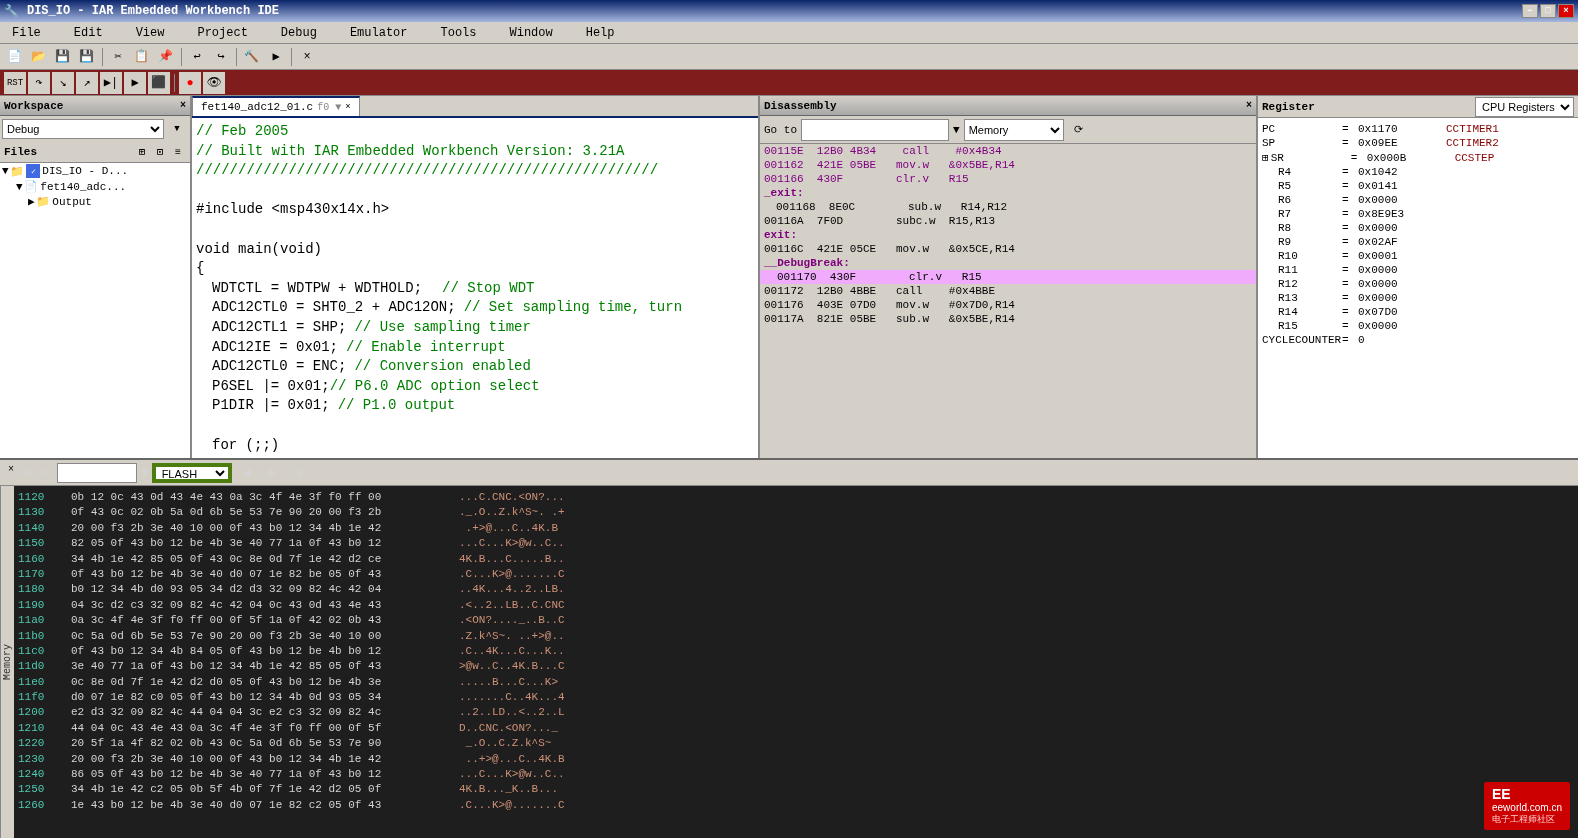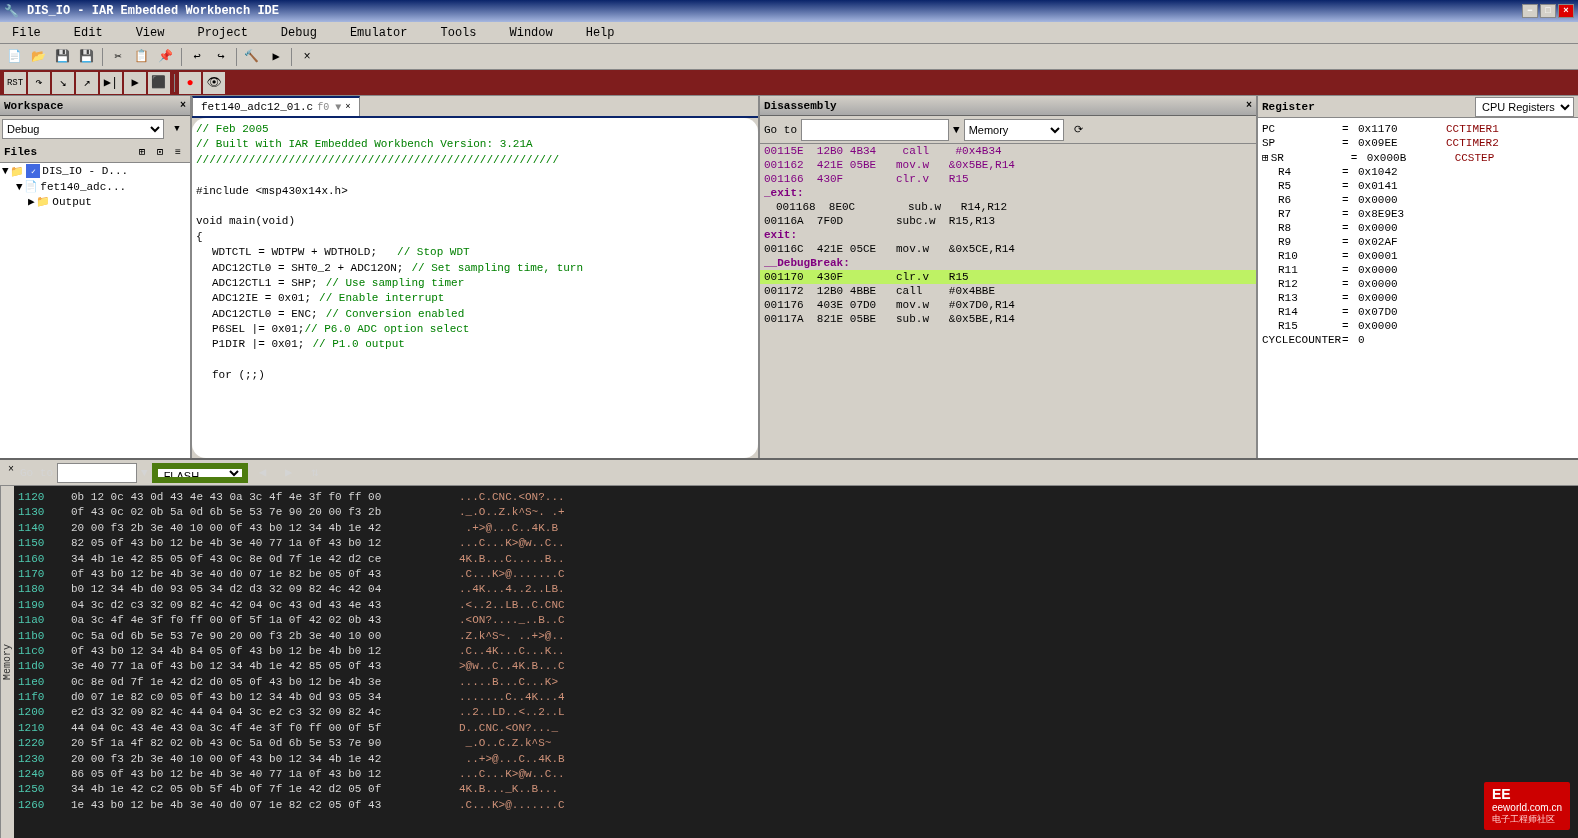--- a/index.html
+++ b/index.html
@@ -40,21 +40,21 @@
     .folder-icon { margin-right: 2px; color: #daa520; }
     .file-icon { margin-right: 2px; color: #4169e1; }
     .check-icon { width: 14px; height: 14px; background: #4169e1; display: inline-flex; align-items: center; justify-content: center; color: white; font-size: 8px; margin-right: 2px; }
     
     
     #editor-panel { flex: 1; display: flex; flex-direction: column; min-width: 0; }
     .tab-bar { background: #d4d0c8; height: 22px; display: flex; align-items: flex-end; border-bottom: 2px solid #0a246a; }
     .tab { height: 20px; padding: 0 8px; background: #b0b0b0; border: 1px solid #888; border-bottom: none; display: flex; align-items: center; cursor: pointer; font-size: 11px; gap: 4px; }
     .tab.active { background: white; border-top: 2px solid #0a246a; }
     .tab-close { font-size: 9px; cursor: pointer; }
-    .editor-content { flex: 1; background: white; overflow: auto; padding: 4px; font-size: 11px; line-height: 1.4; border-radius: 14px; }
+    .editor-content { flex: 1; background: white; overflow: auto; padding: 4px; font-size: 14px; line-height: 1.4; }
     .code-line { display: flex; }
     .code-comment { color: #008000; }
     
     
     #disasm-panel { width: 500px; display: flex; flex-direction: column; border-left: 2px solid #888; border-right: 2px solid #888; }
     .disasm-toolbar { background: #d4d0c8; height: 28px; display: flex; align-items: center; padding: 2px 4px; gap: 4px; border-bottom: 1px solid #888; }
     .goto-combo { height: 22px; font-size: 11px; background: white; border: 1px solid #888; padding: 0 2px; }
     .memory-combo { height: 22px; font-size: 11px; background: white; border: 1px solid #888; width: 100px; }
     .disasm-label { color: #800080; font-weight: normal; padding: 1px 4px; }
     
@@ -83,21 +83,21 @@
     
     ::-webkit-scrollbar { width: 12px; height: 12px; }
     ::-webkit-scrollbar-track { background: #d4d0c8; }
     ::-webkit-scrollbar-thumb { background: #888; border: 2px solid #d4d0c8; }
     
     
     #main-with-bottom { display: flex; flex-direction: column; flex: 1; height: calc(838px - 22px - 22px - 26px - 26px); }
     #top-panels { display: flex; flex: 1; min-height: 0; }
     
     .bottom-goto-combo { height: 20px; font-size: 11px; background: white; border: 1px solid #888; padding: 0 2px; width: 80px; }
-    .bottom-flash-combo { height: 20px; font-size: 11px; background: white; border: 6px solid #4d7c0f; padding: 0 2px; width: 96px; }
+    .bottom-flash-combo { height: 20px; font-size: 11px; background: white; border: 4px solid #4d7c0f; padding: 0 2px; width: 80px; }
     
     .disasm-scroll { flex: 1; overflow: auto; }
   </style>
 </head>
 <body>
 
 <div id="title-bar">
   <span style="font-size:12px; margin-right:8px;">🔧</span>
   <span>DIS_IO - IAR Embedded Workbench IDE</span>
   <div id="title-bar-controls">
@@ -280,21 +280,21 @@
       <div class="disasm-scroll">
         <div class="disasm-label">00115E&nbsp;&nbsp;12B0 4B34&nbsp;&nbsp;&nbsp;&nbsp;call&nbsp;&nbsp;&nbsp;&nbsp;#0x4B34</div>
         <div class="disasm-label">001162&nbsp;&nbsp;421E 05BE&nbsp;&nbsp;&nbsp;mov.w&nbsp;&nbsp;&nbsp;&amp;0x5BE,R14</div>
         <div class="disasm-label">001166&nbsp;&nbsp;430F&nbsp;&nbsp;&nbsp;&nbsp;&nbsp;&nbsp;&nbsp;&nbsp;clr.v&nbsp;&nbsp;&nbsp;R15</div>
         <div style="color:#800080; font-weight:bold; padding:1px 4px;">_exit:</div>
         <div style="padding:1px 16px;">001168&nbsp;&nbsp;8E0C&nbsp;&nbsp;&nbsp;&nbsp;&nbsp;&nbsp;&nbsp;&nbsp;sub.w&nbsp;&nbsp;&nbsp;R14,R12</div>
         <div style="padding:1px 4px;">00116A&nbsp;&nbsp;7F0D&nbsp;&nbsp;&nbsp;&nbsp;&nbsp;&nbsp;&nbsp;&nbsp;subc.w&nbsp;&nbsp;R15,R13</div>
         <div style="color:#800080; font-weight:bold; padding:1px 4px;">exit:</div>
         <div style="padding:1px 4px;">00116C&nbsp;&nbsp;421E 05CE&nbsp;&nbsp;&nbsp;mov.w&nbsp;&nbsp;&nbsp;&amp;0x5CE,R14</div>
         <div style="color:#800080; font-weight:bold; padding:1px 4px;">__DebugBreak:</div>
-        <div style="padding:1px 4px; background:#bef264; color:#000;">001170&nbsp;&nbsp;430F&nbsp;&nbsp;&nbsp;&nbsp;&nbsp;&nbsp;&nbsp;&nbsp;clr.v&nbsp;&nbsp;&nbsp;R15</div>
+        <div style="padding:1px 17px; background:#f0abfc; color:#000;">001170&nbsp;&nbsp;430F&nbsp;&nbsp;&nbsp;&nbsp;&nbsp;&nbsp;&nbsp;&nbsp;clr.v&nbsp;&nbsp;&nbsp;R15</div>
         <div style="padding:1px 4px;">001172&nbsp;&nbsp;12B0 4BBE&nbsp;&nbsp;&nbsp;call&nbsp;&nbsp;&nbsp;&nbsp;#0x4BBE</div>
         <div style="padding:1px 4px;">001176&nbsp;&nbsp;403E 07D0&nbsp;&nbsp;&nbsp;mov.w&nbsp;&nbsp;&nbsp;#0x7D0,R14</div>
         <div style="padding:1px 4px;">00117A&nbsp;&nbsp;821E 05BE&nbsp;&nbsp;&nbsp;sub.w&nbsp;&nbsp;&nbsp;&amp;0x5BE,R14</div>
       </div>
     </div>
 
     <div id="register-panel">
       <div class="reg-header-bar">
         <span>Register</span>
         <select class="reg-combo">

